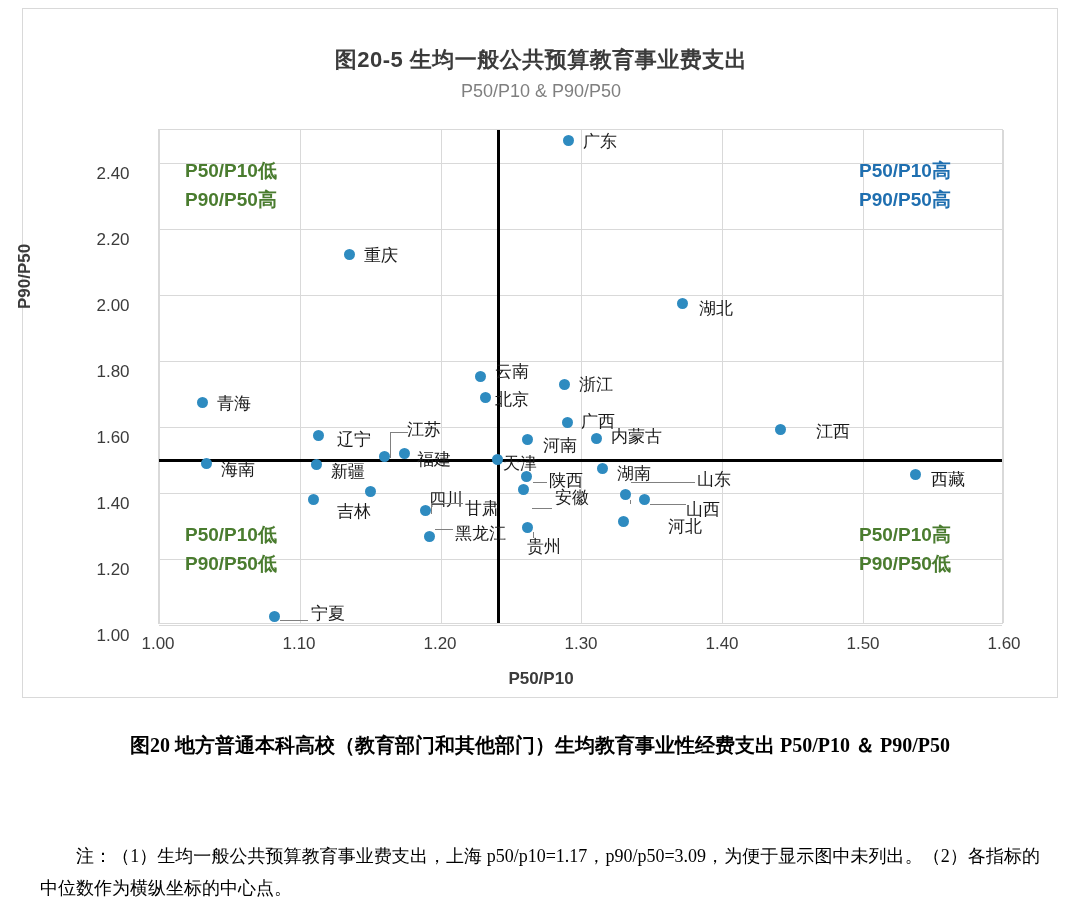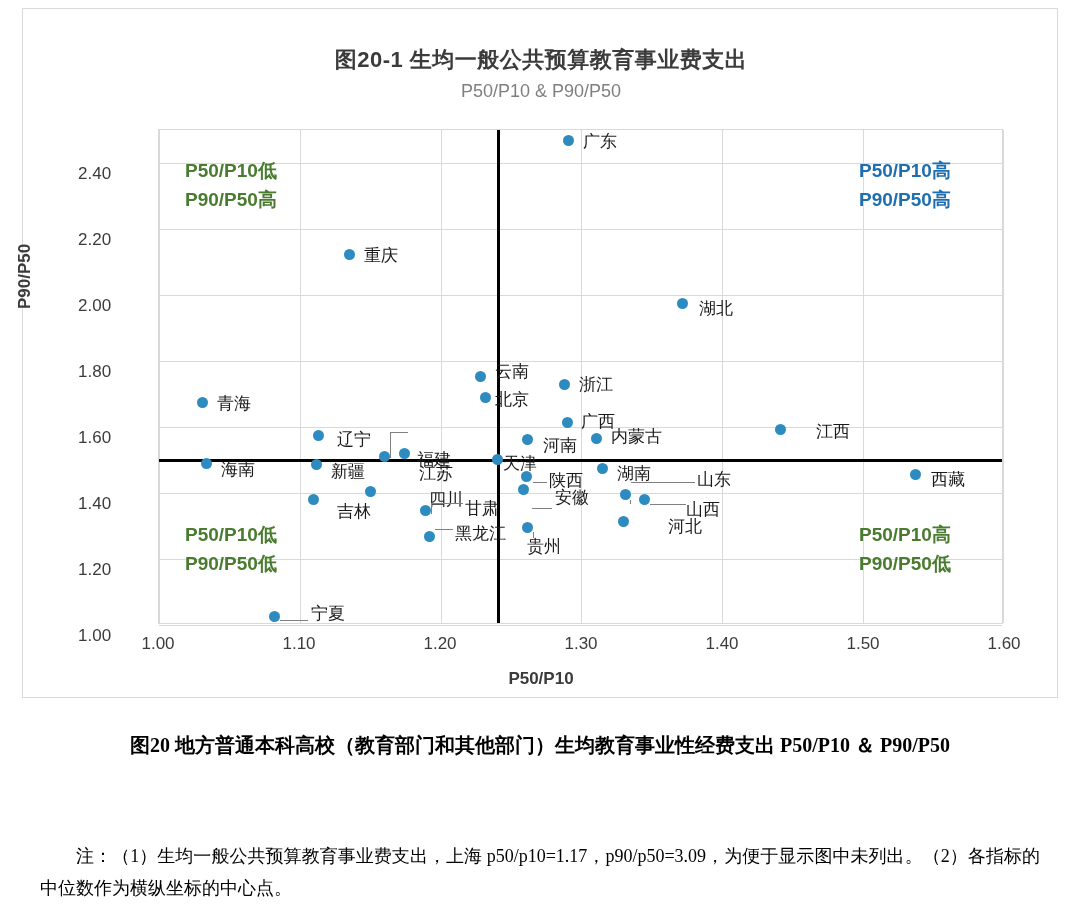--- a/index.html
+++ b/index.html
@@ -114,21 +114,21 @@
   }
   .leader {
     position: absolute;
     background: #808080;
   }
 
   .axis-label-y {
     position: absolute;
     font-size: 17px;
     color: #3b3b3b;
-    text-align: left;
+    text-align: center;
     width: 70px;
   }
   .axis-label-x {
     position: absolute;
     font-size: 17px;
     color: #3b3b3b;
     text-align: center;
     width: 60px;
   }
   #y-axis-title {
@@ -189,21 +189,21 @@
     text-align: justify;
   }
 </style>
 </head>
 <body>
 
 <div id="page">
 
   <div id="chart-card">
 
-    <div id="chart-title">图20-1 生均一般公共预算教育事业费支出</div>
+    <div id="chart-title">图20-5 生均一般公共预算教育事业费支出</div>
     <div id="chart-subtitle">P50/P10 &amp; P90/P50</div>
 
     <div id="y-axis-title">P90/P50</div>
     <div id="x-axis-title">P50/P10</div>
 
     <div class="axis-label-y" style="left:55px; top:155px;">2.40</div>
     <div class="axis-label-y" style="left:55px; top:221px;">2.20</div>
     <div class="axis-label-y" style="left:55px; top:287px;">2.00</div>
     <div class="axis-label-y" style="left:55px; top:353px;">1.80</div>
     <div class="axis-label-y" style="left:55px; top:419px;">1.60</div>
@@ -268,21 +268,21 @@
       <div class="point" style="left:405.5px; top:254.7px;"></div>
       <div class="point-label" style="left:420px; top:243px;">浙江</div>
 
       <div class="point" style="left:43.7px; top:272.2px;"></div>
       <div class="point-label" style="left:58px; top:262px;font-family:Liberation Mono, monospace;">青海</div>
 
       <div class="point" style="left:159.1px; top:305.2px;"></div>
       <div class="point-label" style="left:178px; top:298px;">辽宁</div>
 
       <div class="point" style="left:225.3px; top:326.0px;"></div>
-      <div class="point-label" style="left:260px; top:288px;margin-top:44px;">江苏</div>
+      <div class="point-label" style="left:248px; top:288px;">江苏</div>
 
       <div class="point" style="left:245.0px; top:323.4px;"></div>
       <div class="point-label" style="left:258px; top:318px;">福建</div>
 
       <div class="point" style="left:408.4px; top:292.0px;"></div>
       <div class="point-label" style="left:422px; top:280px;">广西</div>
 
       <div class="point" style="left:437.9px; top:308.5px;"></div>
       <div class="point-label" style="left:452px; top:295px;">内蒙古</div>
 

